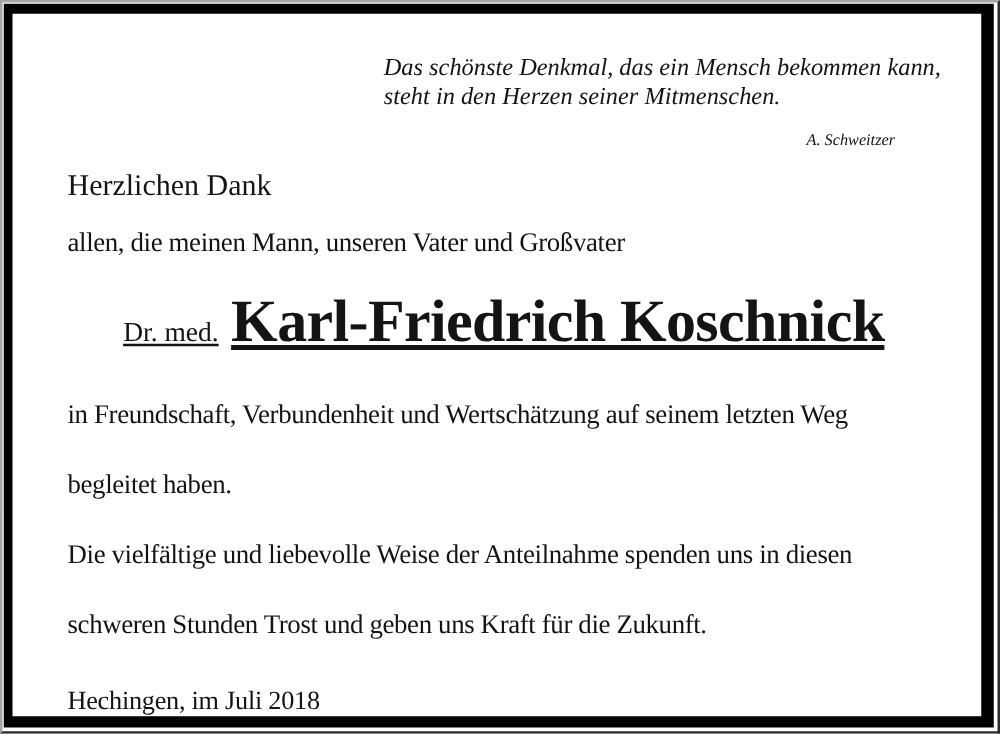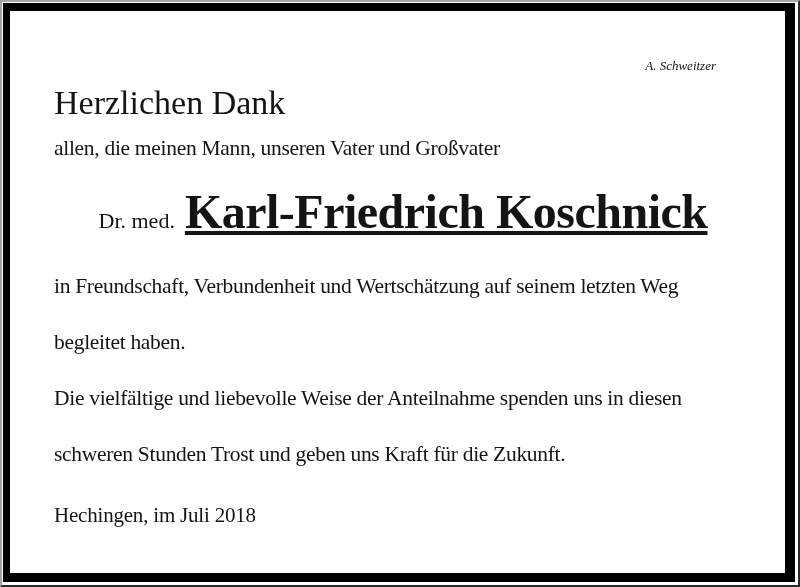--- a/index.html
+++ b/index.html
@@ -40,21 +40,21 @@
   .quote-attribution {
     font-style: italic;
     font-size: 13px;
     line-height: 23px;
     text-align: right;
     padding-right: 36px;
     margin-top: 11px;
   }
 
   .thanks-title {
-    font-size: 34px;
+    font-size: 24px;
     line-height: 40px;
     margin-top: 6px;
     white-space: nowrap;
   }
 
   .intro-line {
     font-size: 21.5px;
     line-height: 27px;
     letter-spacing: -0.3px;
     margin-top: 12px;
@@ -65,20 +65,21 @@
     margin-top: 27px;
     display: flex;
     justify-content: center;
     align-items: baseline;
     line-height: 46px;
     white-space: nowrap;
   }
   .deceased-prefix {
     font-size: 22px;
     margin-right: 10px;
+    text-decoration: underline;
   }
   .deceased-name {
     font-size: 48px;
     font-weight: bold;
     letter-spacing: -0.5px;
     text-decoration: underline;
   }
 
   .body-paragraph {
     font-size: 21.5px;
@@ -103,20 +104,24 @@
     white-space: nowrap;
   }
   .mourners .mourner-name { white-space: nowrap; }
 </style>
 </head>
 <body>
 
 <div class="frame-outer">
   <div class="frame-inner">
 
+    <div class="quote-block">
+      <div class="quote-line">Das schönste Denkmal, das ein Mensch bekommen kann,</div>
+      <div class="quote-line">steht in den Herzen seiner Mitmenschen.</div>
+    </div>
     <div class="quote-attribution">A. Schweitzer</div>
 
     <div class="thanks-title">Herzlichen Dank</div>
 
     <div class="intro-line">allen, die meinen Mann, unseren Vater und Großvater</div>
 
     <div class="deceased-row">
       <span class="deceased-prefix">Dr. med.</span>
       <span class="deceased-name">Karl-Friedrich Koschnick</span>
     </div>

